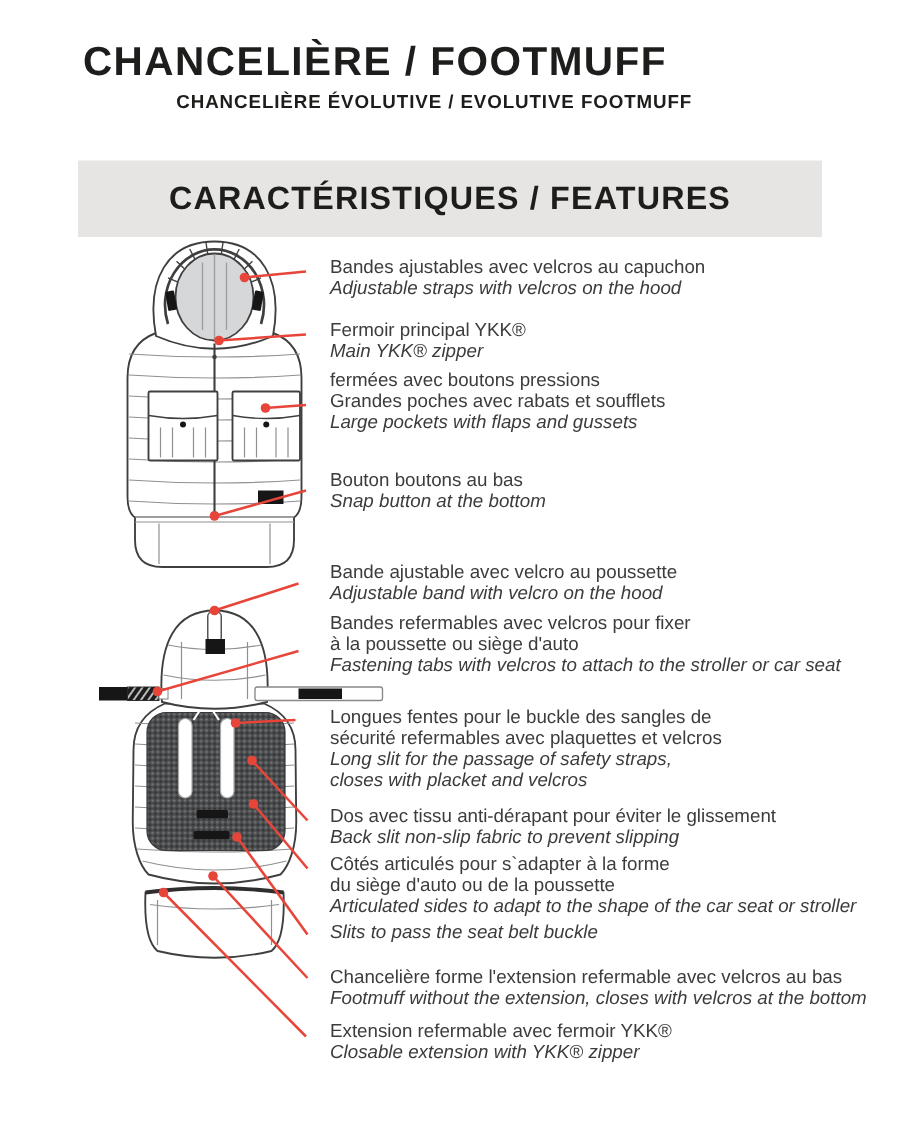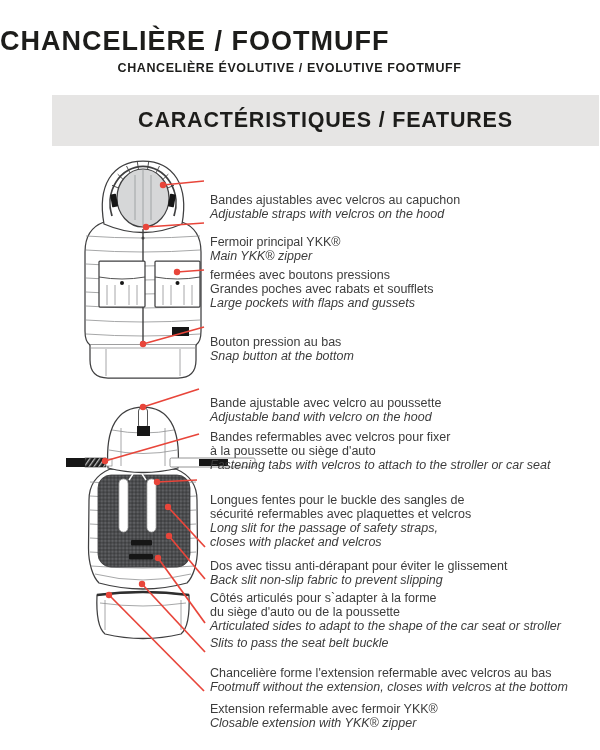--- a/index.html
+++ b/index.html
@@ -2,29 +2,29 @@
 <html style="--accent-red: #e8453a; --band-gray: #e6e5e4; --ink: #1d1d1b; --text-gray: #3c3c3c;"><head>
 <meta charset="utf-8">
 <style>
   :root{
     --accent-red:#e8453a; --band-gray:#e6e5e4; --ink:#1d1d1b;
     --text-gray:#3c3c3c; --line:#3f3f40; --quilt:#8f9092;
   }
   html,body{margin:0;padding:0;background:#fff;}
   .page{position:relative;width:600px;height:750px;background:#fff;overflow:hidden;
         font-family:"Liberation Sans","DejaVu Sans",sans-serif;}
-  .title{position:absolute;top:26px;left:0;width:500px;text-align:left;
+  .title{position:absolute;top:26px;left:0;width:500px;text-align:center;
          font-size:27px;font-weight:700;letter-spacing:1px;color:var(--ink);}
   .subtitle{position:absolute;top:61px;left:0;width:579px;text-align:center;
          font-size:12.5px;font-weight:700;letter-spacing:.6px;color:var(--ink);}
-  .band{position:absolute;left:52px;top:95px;width:547px;height:51px;background:var(--band-gray);}
+  .band{position:absolute;left:52px;top:107px;width:496px;height:51px;background:var(--band-gray);}
   .band span{display:block;width:100%;line-height:51px;text-align:center;
          font-size:21.5px;font-weight:700;letter-spacing:.8px;color:var(--ink);}
   svg.diagrams{position:absolute;left:0;top:0;}
-  .callout{position:absolute;left:210px;color:var(--text-gray);margin-top:22px;}
+  .callout{position:absolute;left:220px;color:var(--text-gray);}
   .callout div{font-size:12.5px;line-height:14px;white-space:nowrap;}
   .callout .en{font-style:italic;}
   .outl{fill:#fff;stroke:var(--line);stroke-width:1.25;}
   .quilt{fill:none;stroke:var(--quilt);stroke-width:.8;}
   .thin{fill:none;stroke:var(--line);stroke-width:.9;}
   .red{stroke:var(--accent-red);stroke-width:1.7;fill:none;}
   .red-dot{fill:var(--accent-red);stroke:none;}
 </style>
 </head>
 <body>
@@ -181,21 +181,21 @@
   <div class="callout" style="top:213px">
     <div class="fr">Fermoir principal YKK®</div>
     <div class="en">Main YKK® zipper</div>
   </div>
   <div class="callout" style="top:246px">
     <div class="fr">fermées avec boutons pressions</div>
     <div class="fr">Grandes poches avec rabats et soufflets</div>
     <div class="en">Large pockets with flaps and gussets</div>
   </div>
   <div class="callout" style="top:313px">
-    <div class="fr">Bouton pression au bas</div>
+    <div class="fr">Bouton boutons au bas</div>
     <div class="en">Snap button at the bottom</div>
   </div>
 
   <div class="callout" style="top:374px">
     <div class="fr">Bande ajustable avec velcro au poussette</div>
     <div class="en">Adjustable band with velcro on the hood</div>
   </div>
   <div class="callout" style="top:408px">
     <div class="fr">Bandes refermables avec velcros pour fixer</div>
     <div class="fr">à la poussette ou siège d'auto</div>

